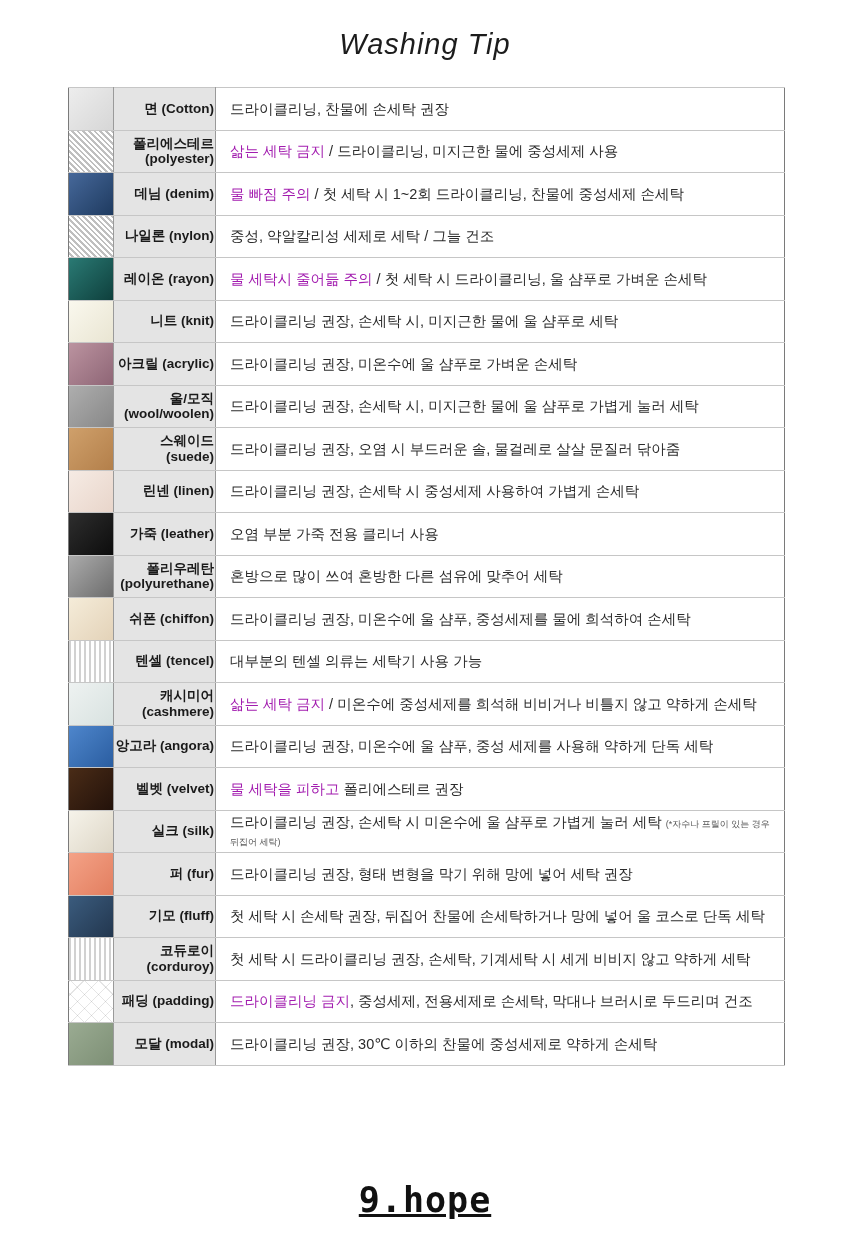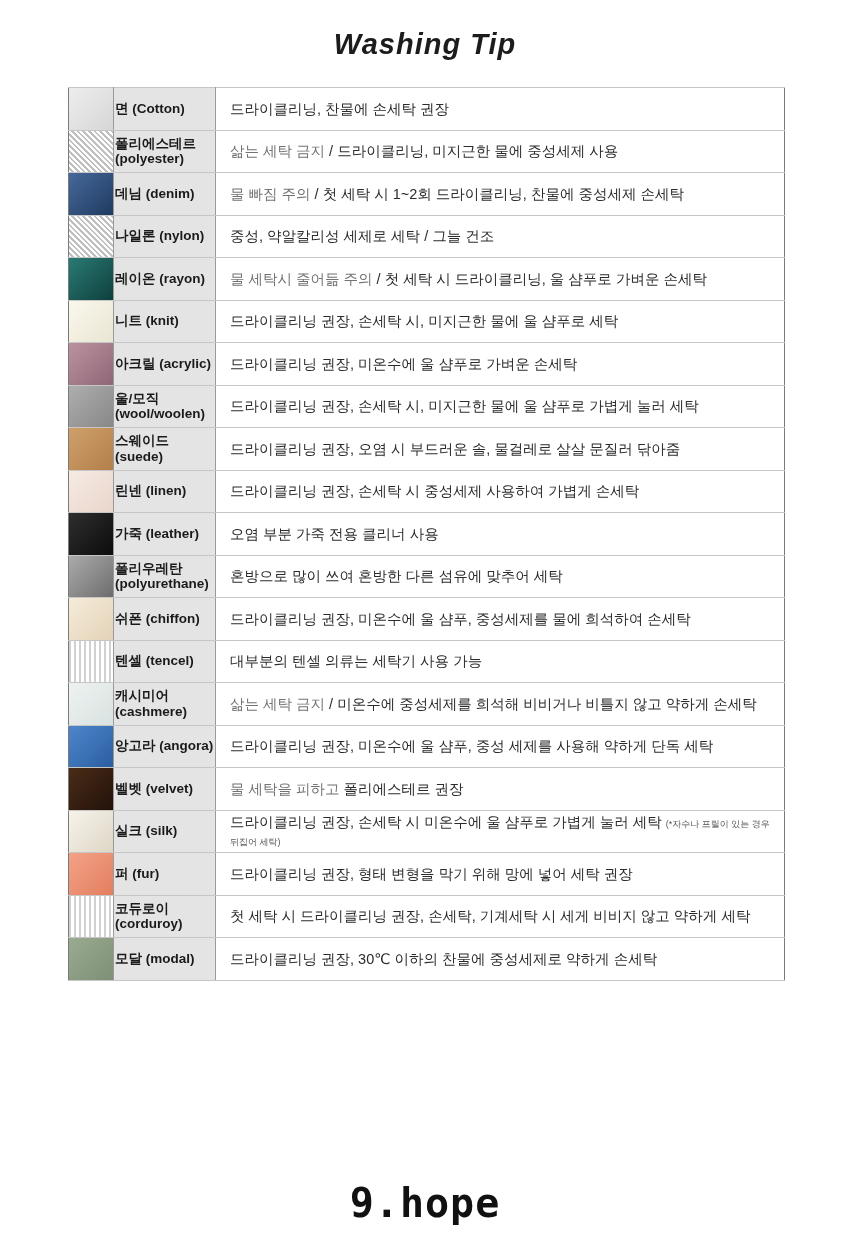--- a/index.html
+++ b/index.html
@@ -3,55 +3,55 @@
 <meta charset="utf-8">
 <style>
   html,body{margin:0;padding:0;}
   body{
     width:850px;height:1252px;background:#ffffff;
     font-family:"Liberation Sans","DejaVu Sans",sans-serif;
     position:relative;color:#2b2b2b;
   }
   .page-title{
     position:absolute;top:28px;left:0;width:100%;
-    text-align:center;font-size:29px;font-weight:bold;font-style:italic;
+    text-align:center;font-size:29px;font-weight:normal;font-style:italic;
     letter-spacing:1px;color:#1c1c1c;
   }
   .wash-table{
     position:absolute;left:68px;top:87px;width:716px;
     border-collapse:collapse;table-layout:fixed;
     border:1px solid #7a7a7a;
   }
   .wash-table td{
     border-top:1px solid #c6c6c6;border-bottom:1px solid #c6c6c6;
     height:37.5px;padding:0;vertical-align:middle;
   }
   col.c-swatch{width:45px;}
   col.c-name{width:102px;}
   col.c-desc{width:569px;}
   td.swatch-cell{padding:0;border-right:1px solid #9a9a9a;}
   .swatch{width:45px;height:100%;min-height:38px;display:block;}
   td.name-cell{
-    background:#e4e4e4;text-align:left;border-right:1px solid #9a9a9a;
+    background:#e4e4e4;text-align:right;border-right:1px solid #9a9a9a;
     font-size:13.5px;font-weight:bold;color:#1a1a1a;line-height:1.15;
     padding:2px 1px;
   }
   td.desc-cell{
     font-size:14.5px;color:#2b2b2b;padding:2px 6px 2px 14px;line-height:1.25;margin-left:28px;
   }
-  .seg-red{color:#737373;}
+  .seg-red{color:#a21caf;}
   .seg-small{font-size:9px;color:#555;}
   .tex-stripes{background-image:repeating-linear-gradient(90deg,rgba(0,0,0,.18) 0 2px,rgba(255,255,255,.10) 2px 5px)!important;}
   .tex-check{background-image:repeating-linear-gradient(90deg,rgba(0,0,0,.22) 0 3px,rgba(255,255,255,.14) 3px 7px),repeating-linear-gradient(0deg,rgba(0,0,0,.22) 0 3px,rgba(255,255,255,.14) 3px 7px)!important;}
   .tex-mesh{background-image:repeating-linear-gradient(45deg,rgba(255,255,255,.20) 0 2px,rgba(0,0,0,.25) 2px 4px)!important;}
   .tex-quilt{background-image:repeating-linear-gradient(45deg,rgba(0,0,0,.10) 0 1px,transparent 1px 10px),repeating-linear-gradient(-45deg,rgba(0,0,0,.10) 0 1px,transparent 1px 10px)!important;}
   .page-footer{
     position:absolute;top:1180px;left:0;width:100%;text-align:center;
     font-family:"DejaVu Sans Mono","Liberation Mono",monospace;
-    font-size:40px;font-weight:bold;color:#111;letter-spacing:1px;
+    font-size:35px;font-weight:bold;color:#111;letter-spacing:1px;text-decoration:underline;
   }
 </style>
 </head>
 <body>
 
 <div class="page-title">Washing Tip</div>
 
 <table class="wash-table">
   <colgroup>
       <col class="c-swatch">
@@ -230,30 +230,48 @@
         <td class="swatch-cell">
           <div class="swatch" style="background: linear-gradient(135deg, rgb(244, 162, 135) 0%, rgb(226, 126, 95) 100%);"></div>
         </td>
         <td class="name-cell">
           <div>퍼 (fur)</div>
         </td>
         <td class="desc-cell"><span class="">드라이클리닝 권장, 형태 변형을 막기 위해 망에 넣어 세탁 권장</span></td>
       </tr>
       <tr>
         <td class="swatch-cell">
+          <div class="swatch" style="background: linear-gradient(135deg, rgb(59, 92, 126) 0%, rgb(34, 54, 78) 100%);"></div>
+        </td>
+        <td class="name-cell">
+          <div>기모 (fluff)</div>
+        </td>
+        <td class="desc-cell"><span class="">첫 세탁 시 손세탁 권장, 뒤집어 찬물에 손세탁하거나 망에 넣어 울 코스로 단독 세탁</span></td>
+      </tr>
+      <tr>
+        <td class="swatch-cell">
           <div class="swatch tex-stripes" style="background: linear-gradient(135deg, rgb(207, 154, 74) 0%, rgb(168, 118, 40) 100%);"></div>
         </td>
         <td class="name-cell">
           <div>코듀로이</div>
           <div>(corduroy)</div>
         </td>
         <td class="desc-cell"><span class="">첫 세탁 시 드라이클리닝 권장, 손세탁, 기계세탁 시 세게 비비지 않고 약하게 세탁</span></td>
       </tr>
       <tr>
         <td class="swatch-cell">
+          <div class="swatch tex-quilt" style="background: linear-gradient(135deg, rgb(241, 241, 241) 0%, rgb(217, 217, 217) 100%);"></div>
+        </td>
+        <td class="name-cell">
+          <div>패딩 (padding)</div>
+        </td>
+        <td class="desc-cell"><span class="seg-red">드라이클리닝 금지</span><span class="">, 중성세제, 전용세제로 손세탁, 막대나 브러시로 두드리며 건조</span></td>
+      </tr>
+      <tr>
+        <td class="swatch-cell">
           <div class="swatch" style="background: linear-gradient(135deg, rgb(154, 171, 146) 0%, rgb(125, 143, 117) 100%);"></div>
         </td>
         <td class="name-cell">
           <div>모달 (modal)</div>
         </td>
         <td class="desc-cell"><span class="">드라이클리닝 권장, 30℃ 이하의 찬물에 중성세제로 약하게 손세탁</span></td>
       </tr>
     </tbody>
 </table>
 

